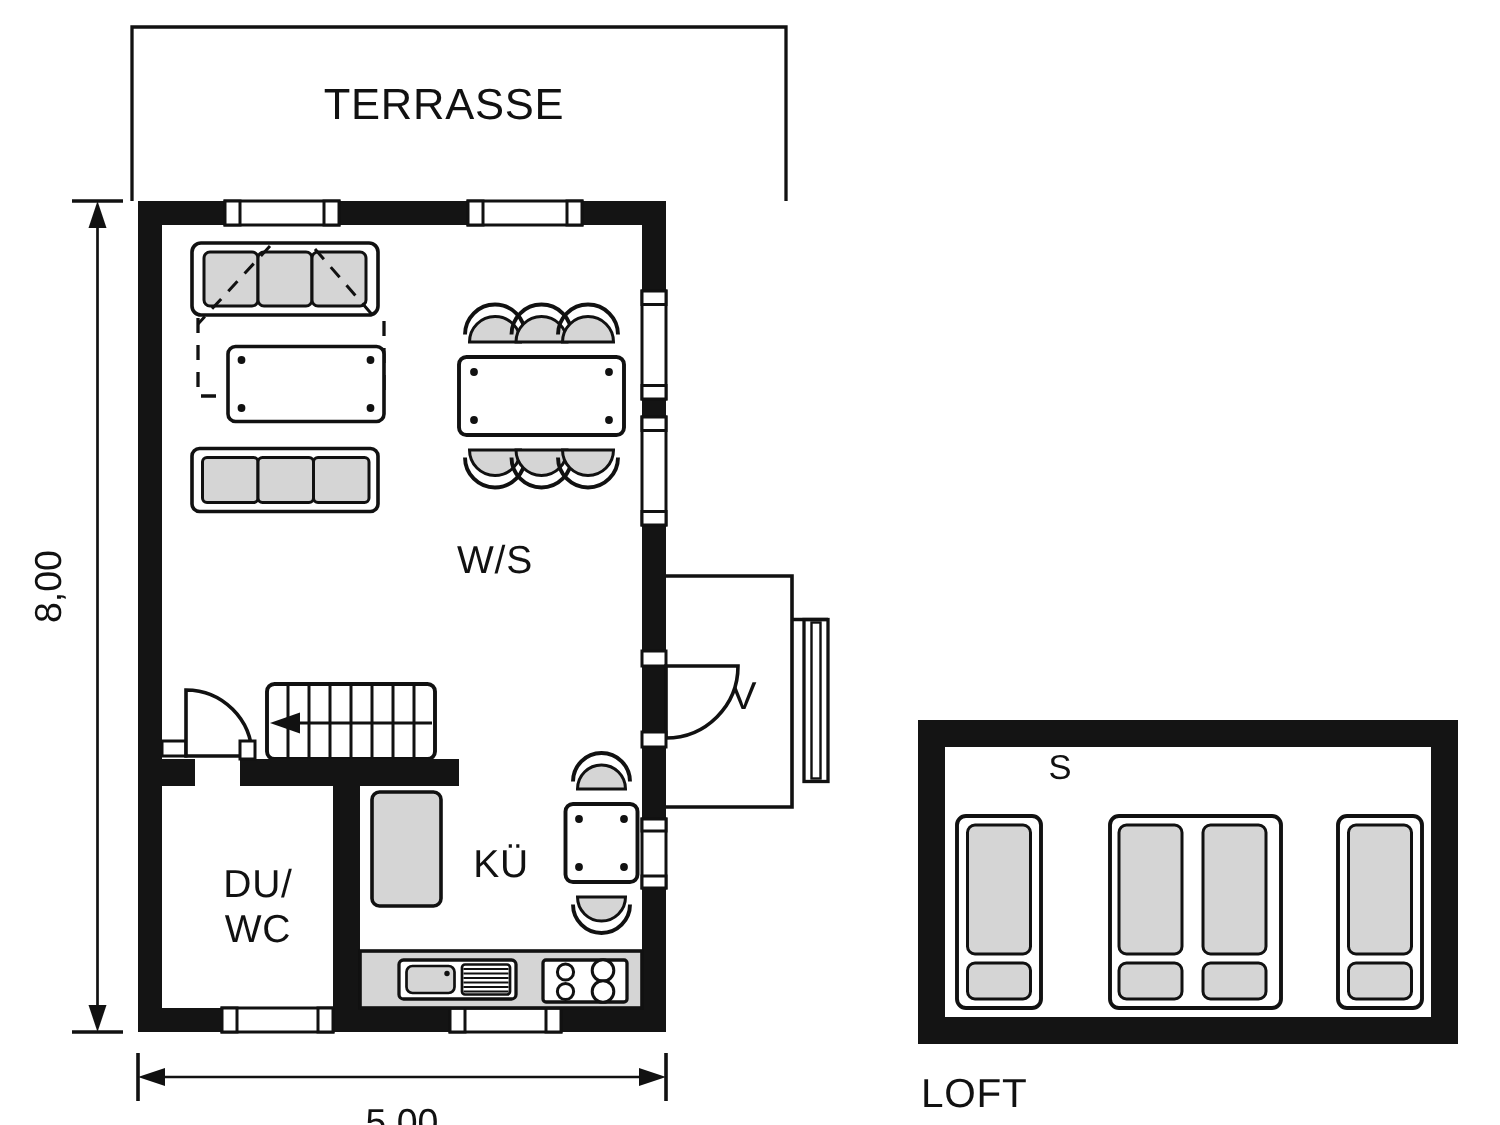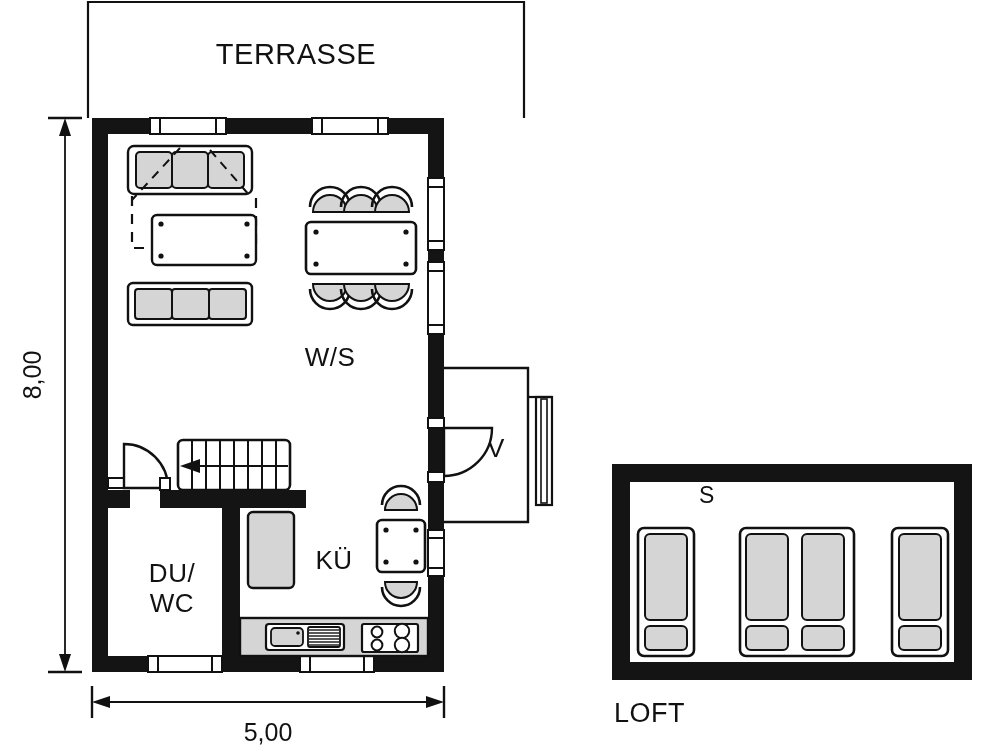--- a/index.html
+++ b/index.html
@@ -11,21 +11,21 @@
   body {
     width: 1000px;
     height: 750px;
     overflow: hidden;
     font-family: "Liberation Sans", sans-serif;
     position: relative;
   }
   #plan-root {
     position: absolute;
     left: 0;
-    top: 0;
+    top: 16px;
     width: 1000px;
     height: 646px;
   }
   svg#floorplan {
     display: block;
     width: 1000px;
     height: 750px;
     background: #ffffff;
   }
   .room-label {

